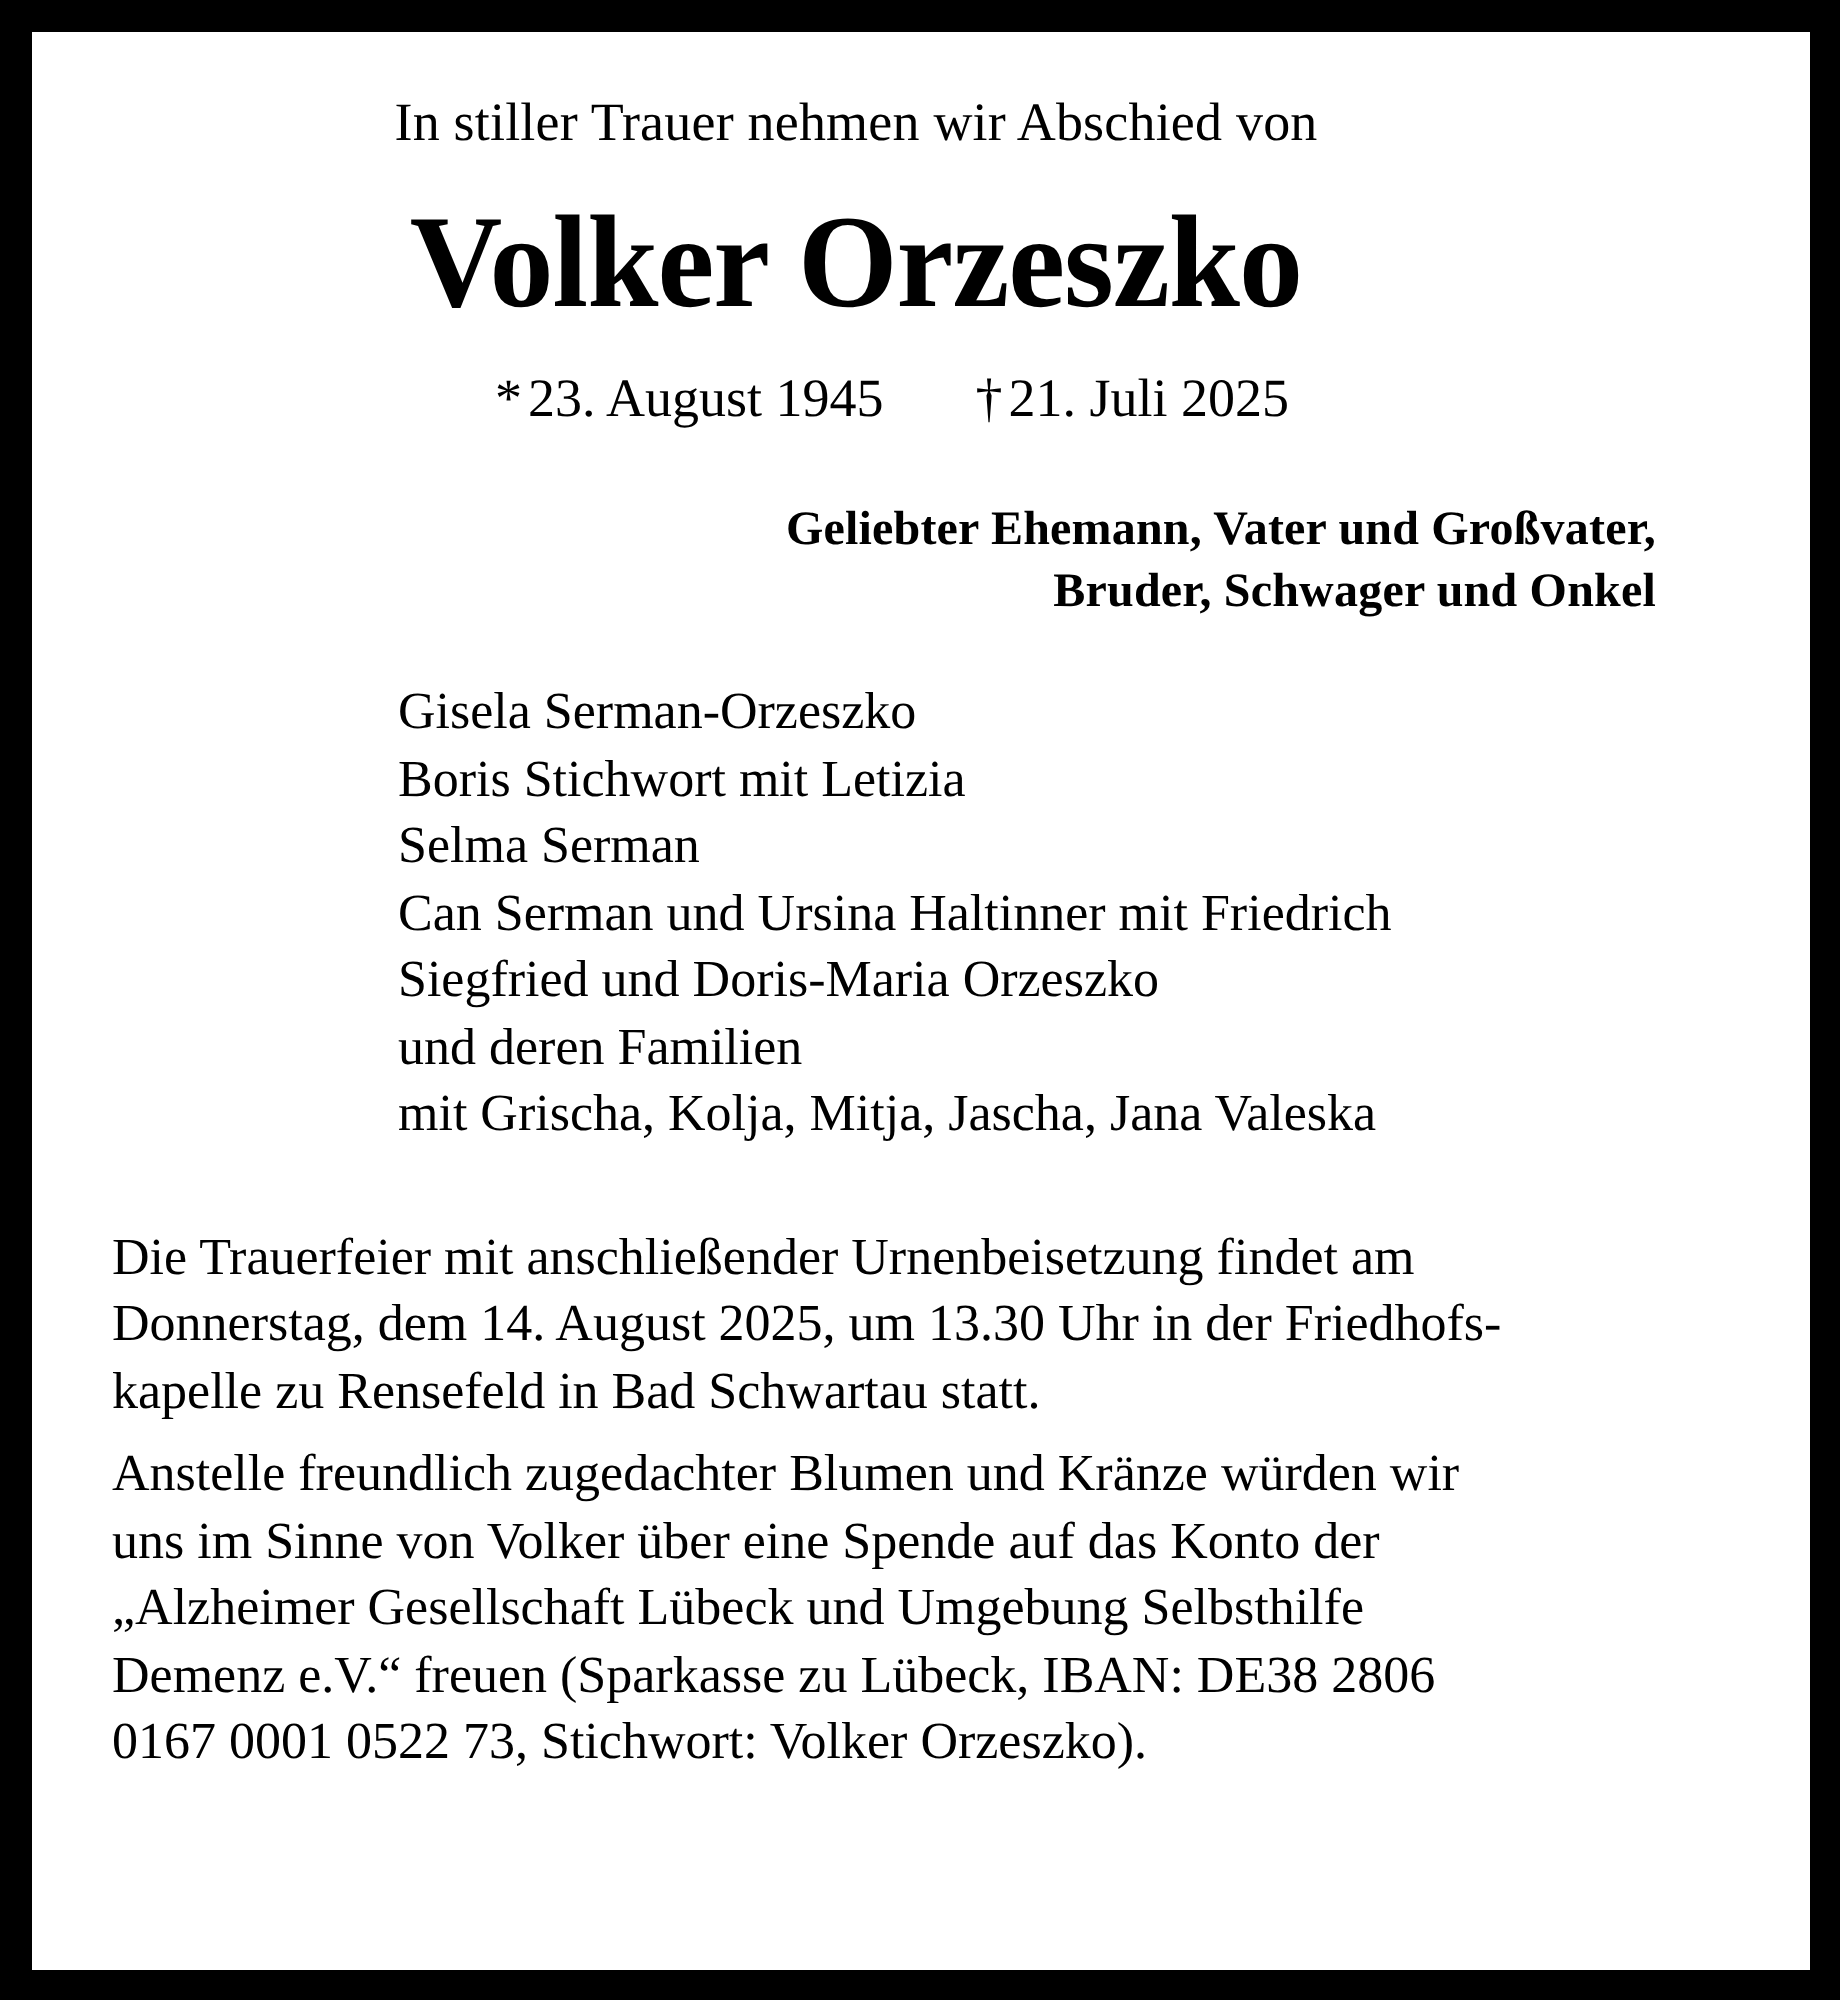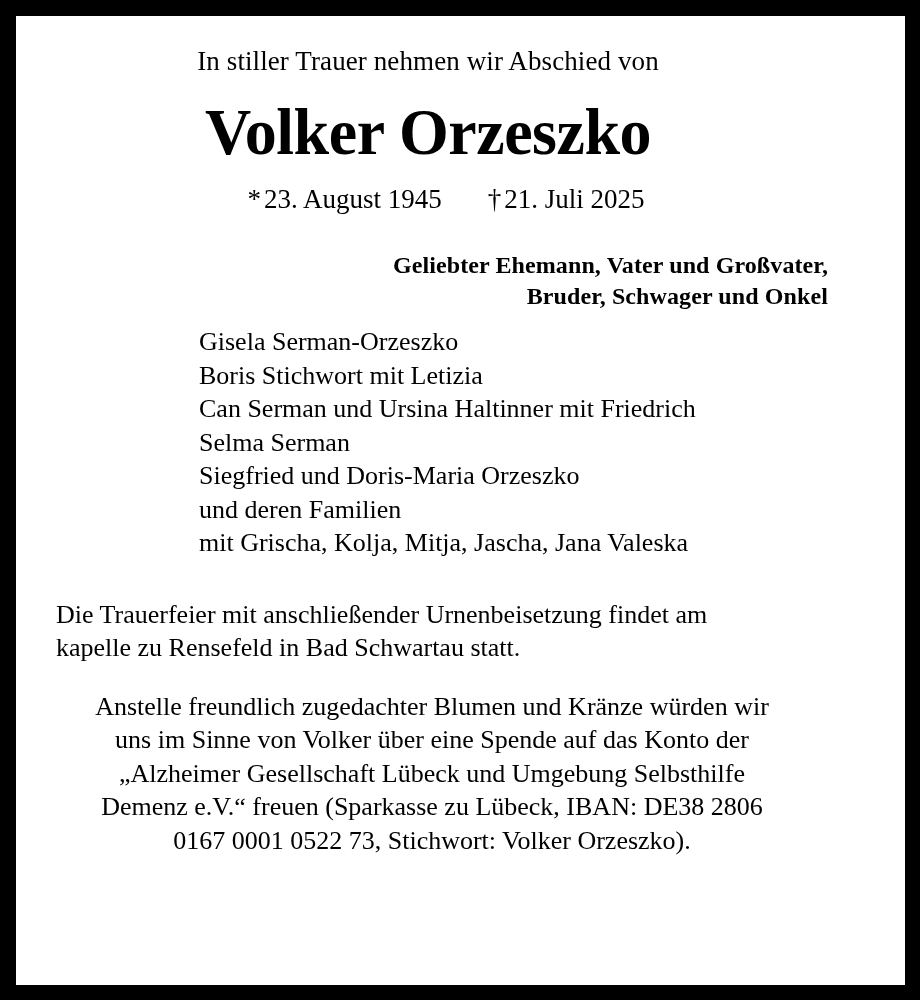--- a/index.html
+++ b/index.html
@@ -89,21 +89,21 @@
     text-align: right;
     font-size: 24px;
     font-weight: bold;
     line-height: 1.30;
     margin-top: 35px;
     letter-spacing: 0.1px;
   }
 
   
   .survivors {
-    margin-top: 13px;
+    margin-top: 27px;
     margin-left: 171px;
     font-size: 26px;
     line-height: 33.5px;
     text-align: left;
   }
   .survivors div {
     white-space: nowrap;
   }
 
   
@@ -112,22 +112,21 @@
     margin-left: 28px;
     margin-right: 20px;
     font-size: 26px;
     line-height: 33.5px;
     text-align: left;
   }
   .body-block p {
     margin: 0;
   }
   .body-block p + p {
-    margin-top: 25px;
-    text-align: center;
+    margin-top: 8px;
   }
   .body-block .ln {
     display: block;
     white-space: nowrap;
   }
 </style>
 </head>
 <body>
 
 <div class="notice">
@@ -149,31 +148,32 @@
       </div>
 
       <div class="relationship">
         <div>Geliebter Ehemann, Vater und Großvater,</div>
         <div>Bruder, Schwager und Onkel</div>
       </div>
 
       <div class="survivors">
         <div>Gisela Serman-Orzeszko</div>
         <div>Boris Stichwort mit Letizia</div>
+        <div>Selma Serman</div>
         <div>Can Serman und Ursina Haltinner mit Friedrich</div>
-        <div>Selma Serman</div>
         <div>Siegfried und Doris-Maria Orzeszko</div>
         <div>und deren Familien</div>
         <div>mit Grischa, Kolja, Mitja, Jascha, Jana Valeska</div>
       </div>
 
       <div class="body-block">
 
         <p>
           <span class="ln">Die Trauerfeier mit anschließender Urnenbeisetzung findet am</span>
+          <span class="ln">Donnerstag, dem 14. August 2025, um 13.30 Uhr in der Friedhofs-</span>
           <span class="ln">kapelle zu Rensefeld in Bad Schwartau statt.</span>
         </p>
 
         <p>
           <span class="ln">Anstelle freundlich zugedachter Blumen und Kränze würden wir</span>
           <span class="ln">uns im Sinne von Volker über eine Spende auf das Konto der</span>
           <span class="ln">„Alzheimer Gesellschaft Lübeck und Umgebung Selbsthilfe</span>
           <span class="ln">Demenz e.V.“ freuen (Sparkasse zu Lübeck, IBAN: DE38 2806</span>
           <span class="ln">0167 0001 0522 73, Stichwort: Volker Orzeszko).</span>
         </p>

